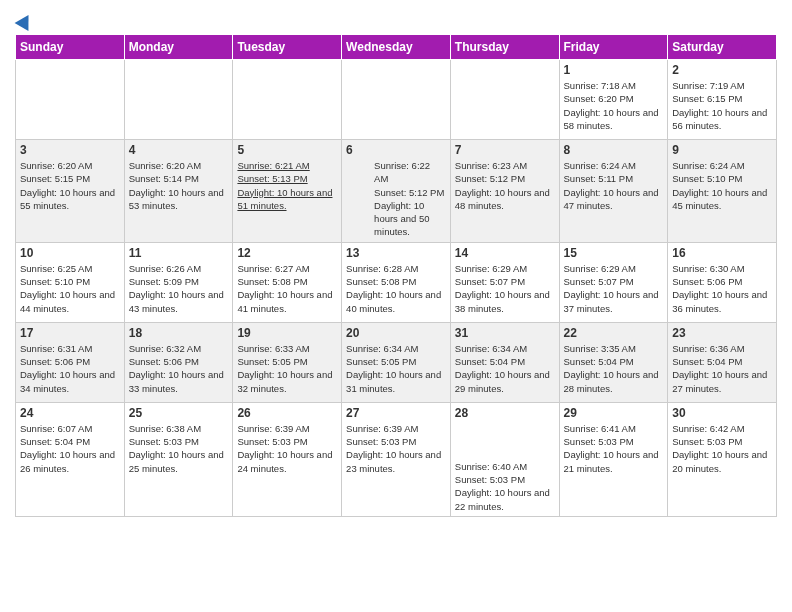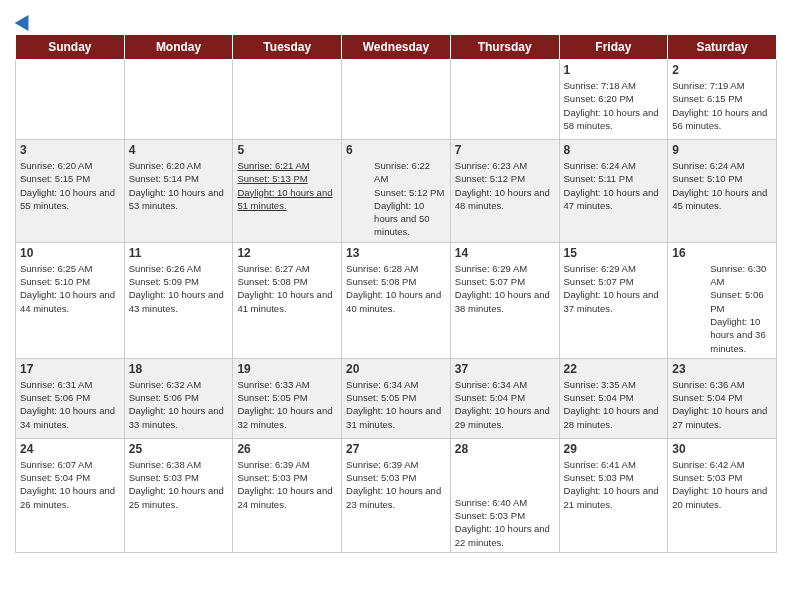--- a/index.html
+++ b/index.html
@@ -56,26 +56,26 @@
     .location-title {
       font-size: 15px;
       color: #555;
     }
     .calendar {
       width: 100%;
       border-collapse: collapse;
       table-layout: fixed;
     }
     .calendar th {
-      background-color: #7f1d1d;
+      background-color: #a21caf;
       color: #fff;
       font-size: 12px;
       font-weight: bold;
       padding: 5px 4px;
-      text-align: center;
+      text-align: left;
       border: 1px solid #fff;
     }
     .calendar td {
       vertical-align: top;
       font-size: 10px;
       color: #333;
       padding: 3px 4px;
       border: 1px solid #ccc;
       height: 80px;
       background: #fff;
@@ -226,21 +226,21 @@
 Daylight: 10 hours and 38 minutes.</div>
           </td>
           <td>
             <span class="day-number">15</span>
             <div class="day-info" style="white-space: pre-line;">Sunrise: 6:29 AM
 Sunset: 5:07 PM
 Daylight: 10 hours and 37 minutes.</div>
           </td>
           <td>
             <span class="day-number">16</span>
-            <div class="day-info" style="white-space: pre-line; margin-left: 38px;">Sunrise: 6:30 AM
+            <div class="day-info" style="white-space: pre-line;">Sunrise: 6:30 AM
 Sunset: 5:06 PM
 Daylight: 10 hours and 36 minutes.</div>
           </td>
         </tr>
         <tr>
           <td>
             <span class="day-number">17</span>
             <div class="day-info" style="white-space: pre-line;">Sunrise: 6:31 AM
 Sunset: 5:06 PM
 Daylight: 10 hours and 34 minutes.</div>
@@ -257,21 +257,21 @@
 Sunset: 5:05 PM
 Daylight: 10 hours and 32 minutes.</div>
           </td>
           <td>
             <span class="day-number">20</span>
             <div class="day-info" style="white-space: pre-line;">Sunrise: 6:34 AM
 Sunset: 5:05 PM
 Daylight: 10 hours and 31 minutes.</div>
           </td>
           <td>
-            <span class="day-number">37</span>
+            <span class="day-number">31</span>
             <div class="day-info" style="white-space: pre-line;">Sunrise: 6:34 AM
 Sunset: 5:04 PM
 Daylight: 10 hours and 29 minutes.</div>
           </td>
           <td>
             <span class="day-number">22</span>
             <div class="day-info" style="white-space: pre-line;">Sunrise: 3:35 AM
 Sunset: 5:04 PM
 Daylight: 10 hours and 28 minutes.</div>
           </td>

